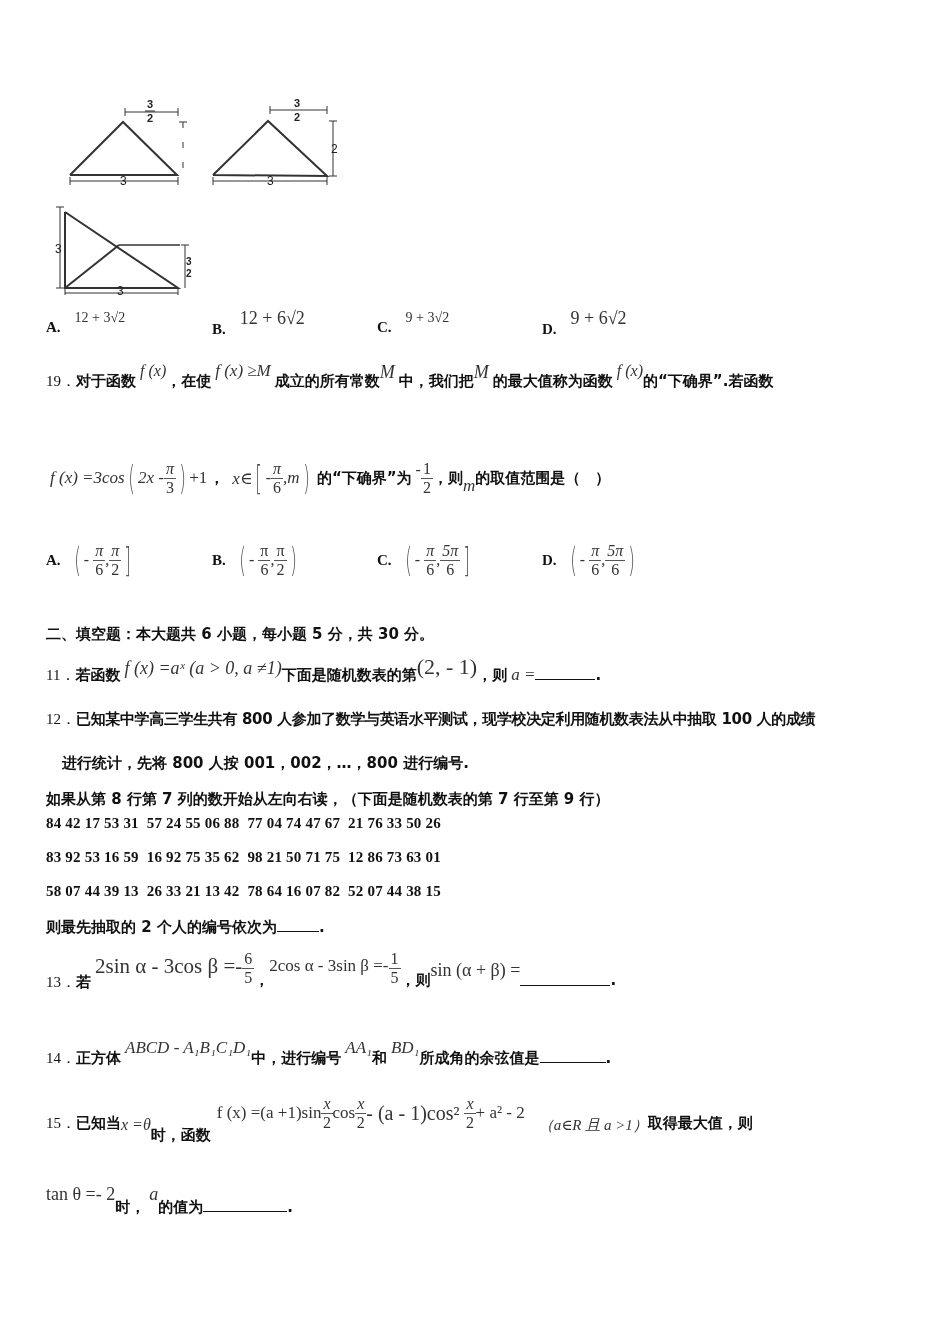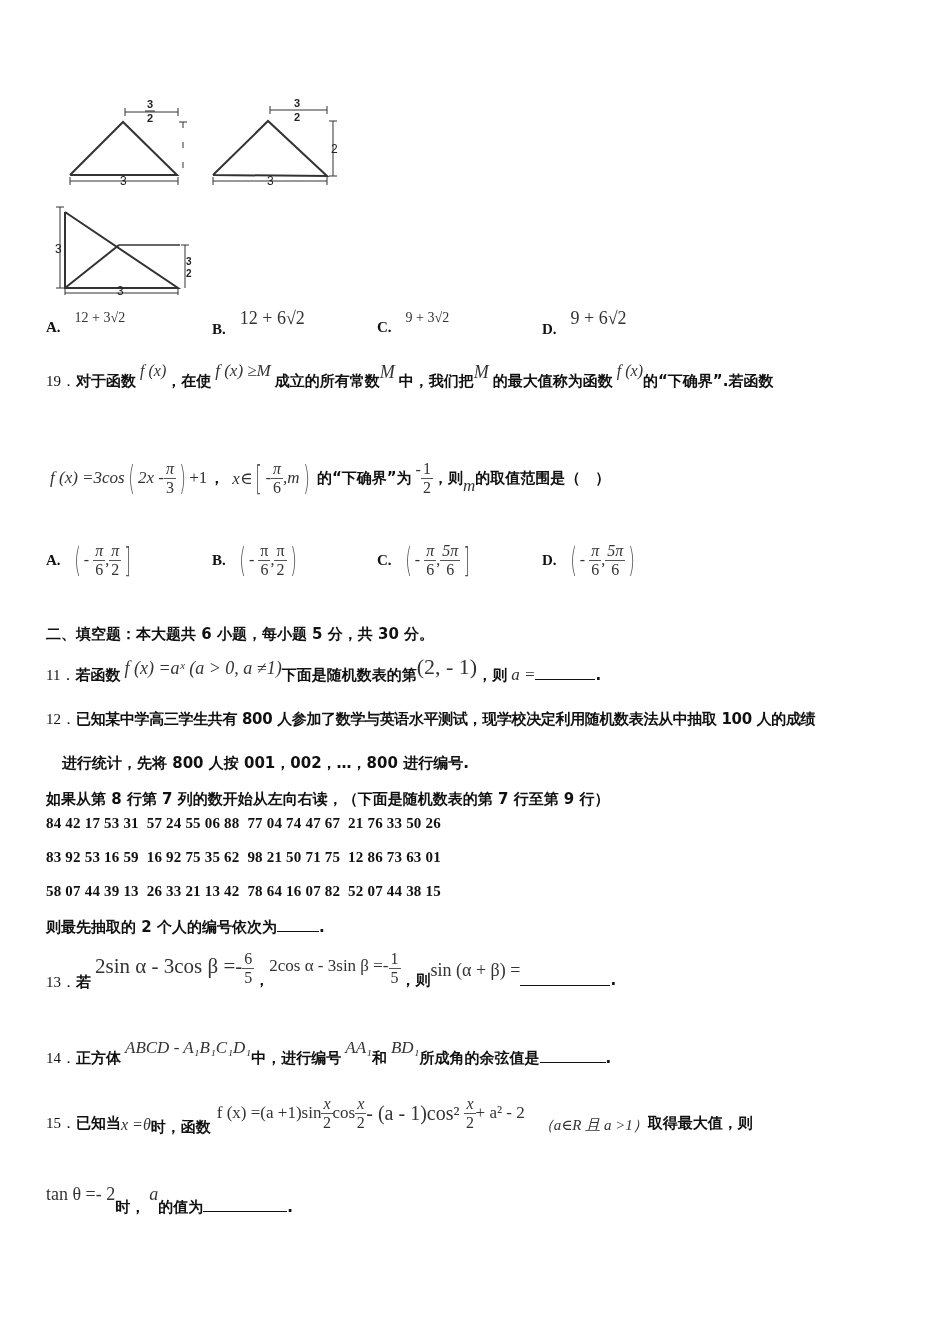--- a/index.html
+++ b/index.html
@@ -246,21 +246,21 @@
   <span class="num">14．</span><span class="cn">正方体</span>
   <span class="m" style="font-size:17px;position:relative;top:-10px;">ABCD - A₁B₁C₁D₁</span><span class="cn">中，进行编号</span>
   <span class="m" style="font-size:17px;position:relative;top:-10px;">AA₁</span><span class="cn">和</span>
   <span class="m" style="font-size:17px;position:relative;top:-10px;">BD₁</span><span class="cn">所成角的余弦值是</span><span class="blank" style="width:66px;"></span><span class="cn">.</span>
 </div>
 
 <div class="abs" style="left:46px;top:1095px;display:flex;align-items:center;">
   <span class="num" style="position:relative;top:10px;">15．</span>
     <span class="cn" style="position:relative;top:10px;">已知当</span>
   <span class="m" style="font-size:16px;position:relative;top:12px;">x =θ</span>
-    <span class="cn" style="position:relative;top:14px;">时，函数</span>
+    <span class="cn" style="position:relative;top:22px;">时，函数</span>
   <span class="mr" style="font-size:17px;margin-left:6px;">f (x) =(a +1)sin</span>
   <span class="frac">
       <span class="top m">x</span>
       <span class="mr">2</span>
     </span>
   <span class="mr" style="font-size:17px;">cos</span>
   <span class="frac">
       <span class="top m">x</span>
       <span class="mr">2</span>
     </span>

